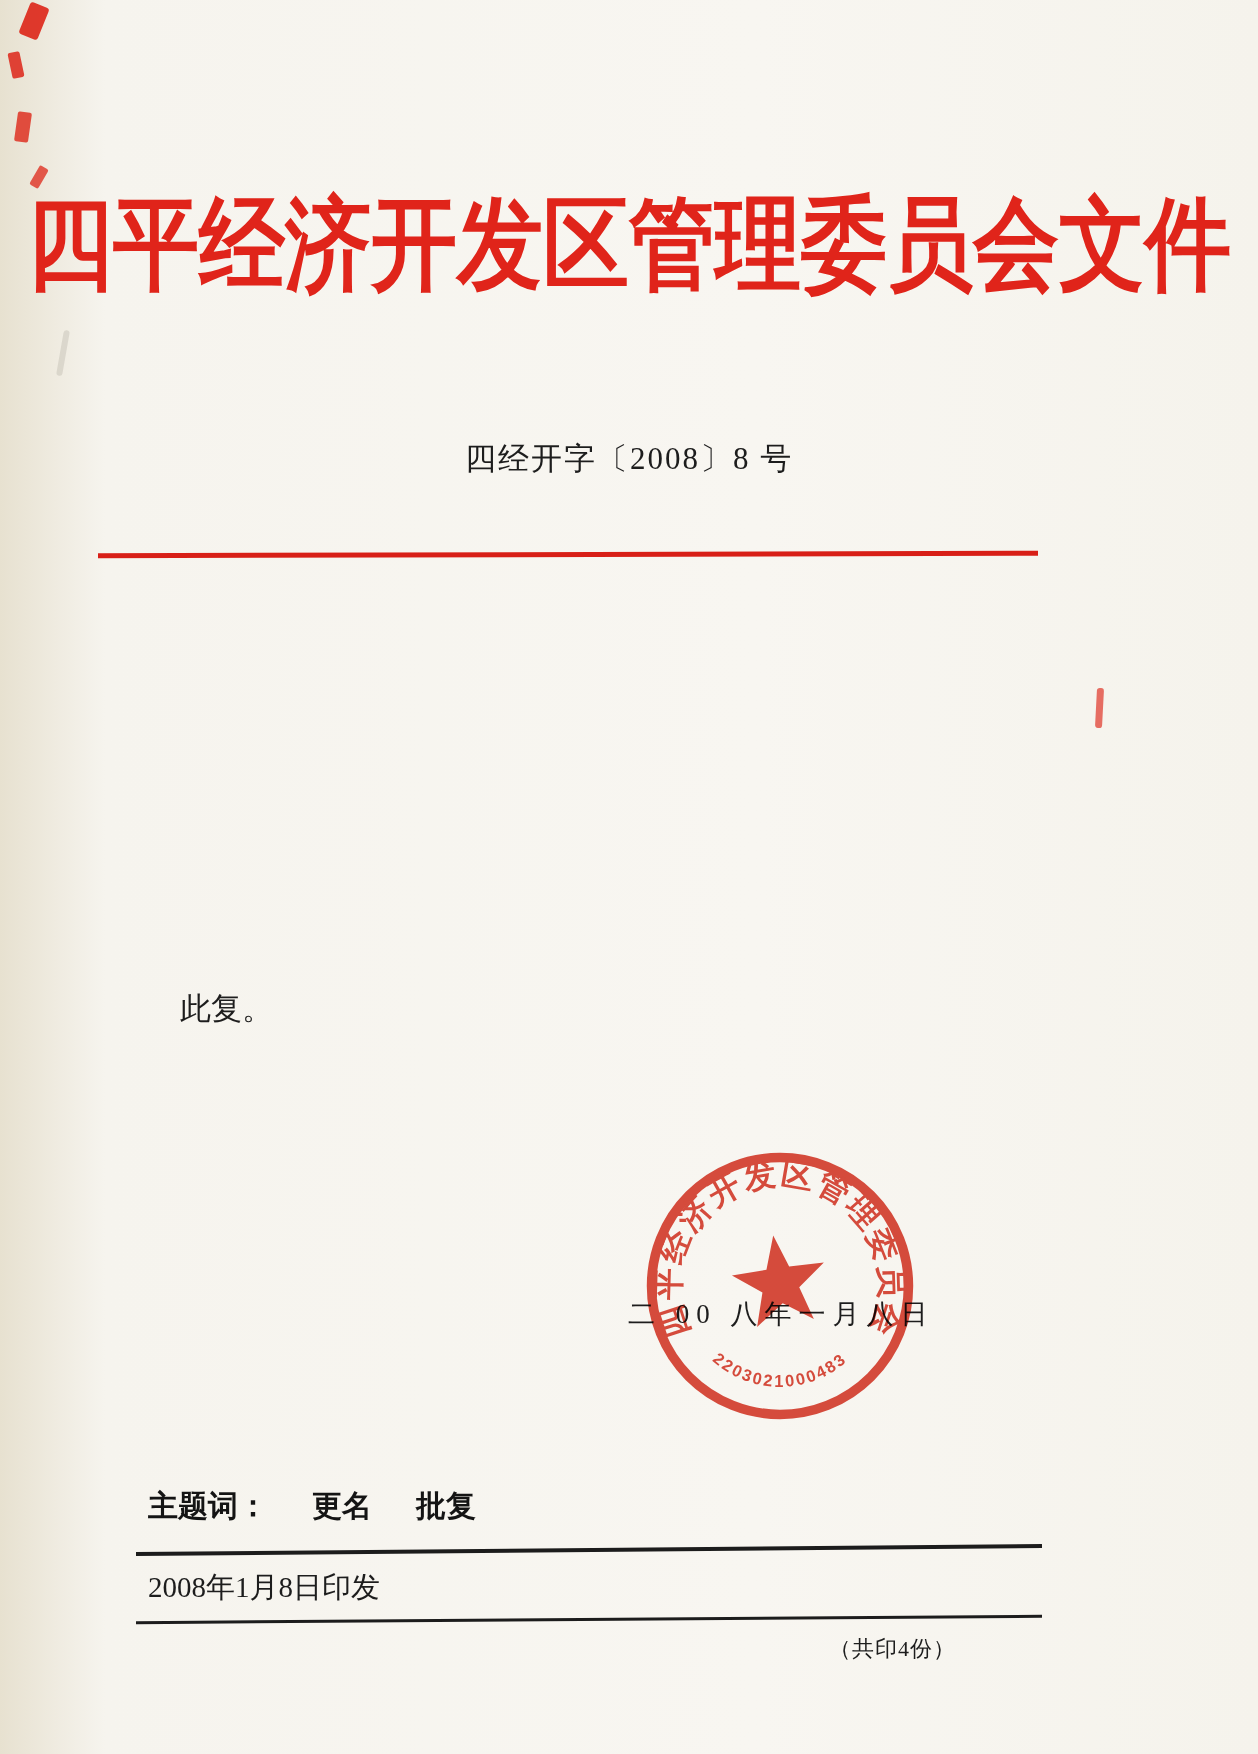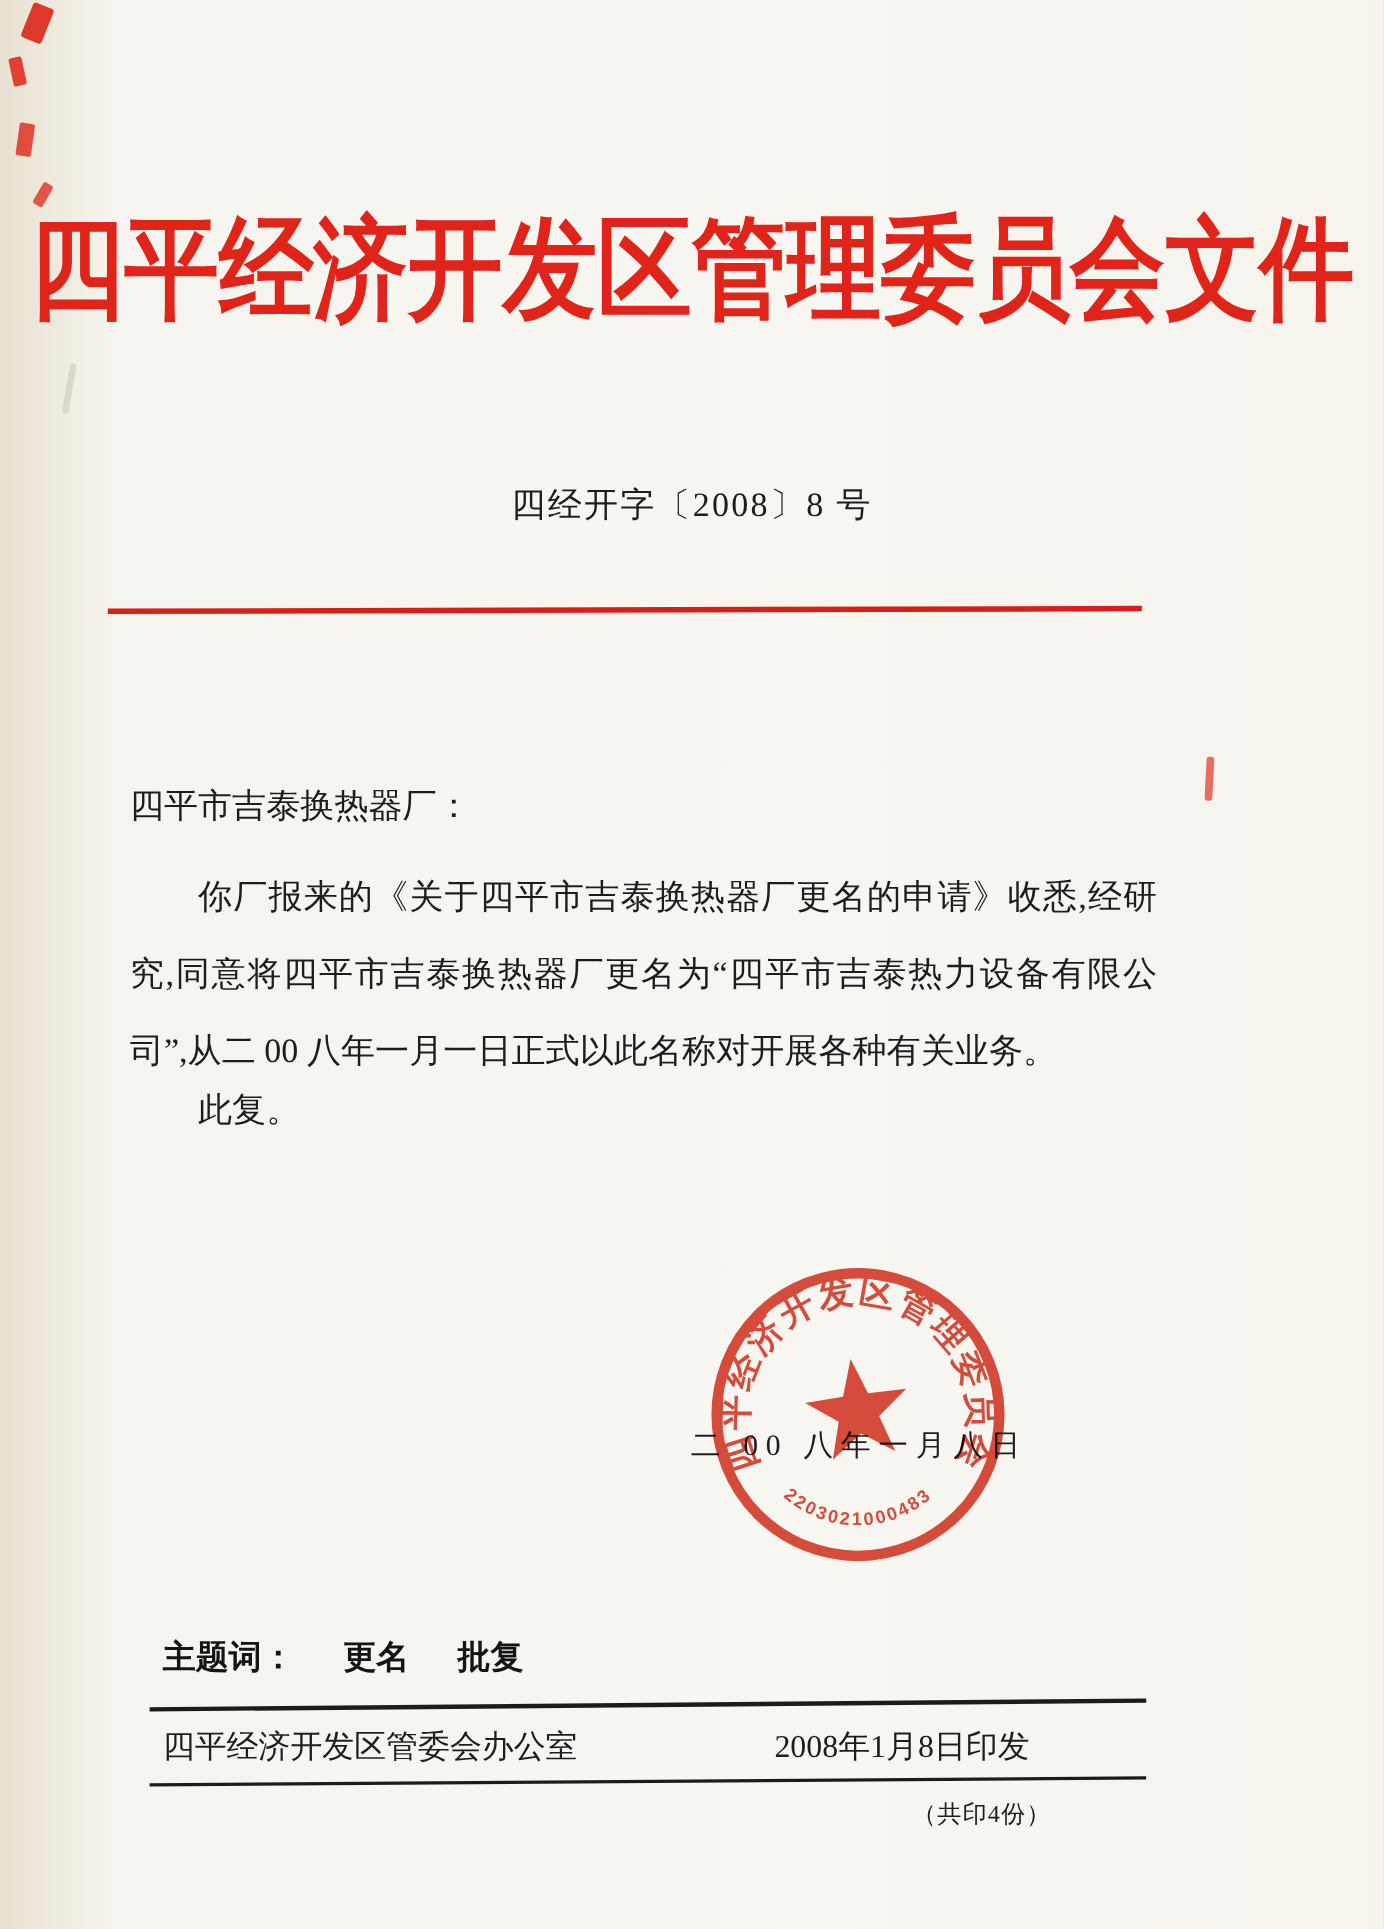--- a/index.html
+++ b/index.html
@@ -105,22 +105,20 @@
   <div class="artifact a5"></div>
   <div class="smudge"></div>
 
   <div class="header-title">四平经济开发区管理委员会文件</div>
 
   <div class="doc-number">四经开字〔2008〕8 号</div>
 
   <div class="red-rule"></div>
 
 
-  <div class="salutation">四平市吉泰换热器厂：</div>
-  <p class="body-para">你厂报来的《关于四平市吉泰换热器厂更名的申请》收悉,经研究,同意将四平市吉泰换热器厂更名为“四平市吉泰热力设备有限公司”,从二 00 八年一月一日正式以此名称对开展各种有关业务。</p>
   <div class="closing">此复。</div>
 
   <div class="date-line">二 00 八年一月八日</div>
 
   <svg class="seal" viewBox="0 0 260 260" xmlns="http://www.w3.org/2000/svg">
     <defs>
       <path id="sealArcTop" d="M 40.7 162.5 A 95 95 0 1 1 219.3 162.5" fill="none"></path>
       <path id="sealArcBot" d="M 52.2 184.5 A 95 95 0 0 0 207.8 184.5" fill="none"></path>
     </defs>
     <g fill="#d73a2a" stroke="none">
@@ -136,21 +134,20 @@
     </g>
   </svg>
 
   <div class="footer-subject">
     <span>主题词：</span><span class="term">更名</span><span class="term">批复</span>
   </div>
 
   <div class="rule-black-1"></div>
 
   <div class="issuer-row">
-    <span>四平经济开发区管委会办公室</span>
     <span>2008年1月8日印发</span>
   </div>
 
   <div class="rule-black-2"></div>
 
   <div class="copies">（共印4份）</div>
 
 </div>
 
 </body></html>

